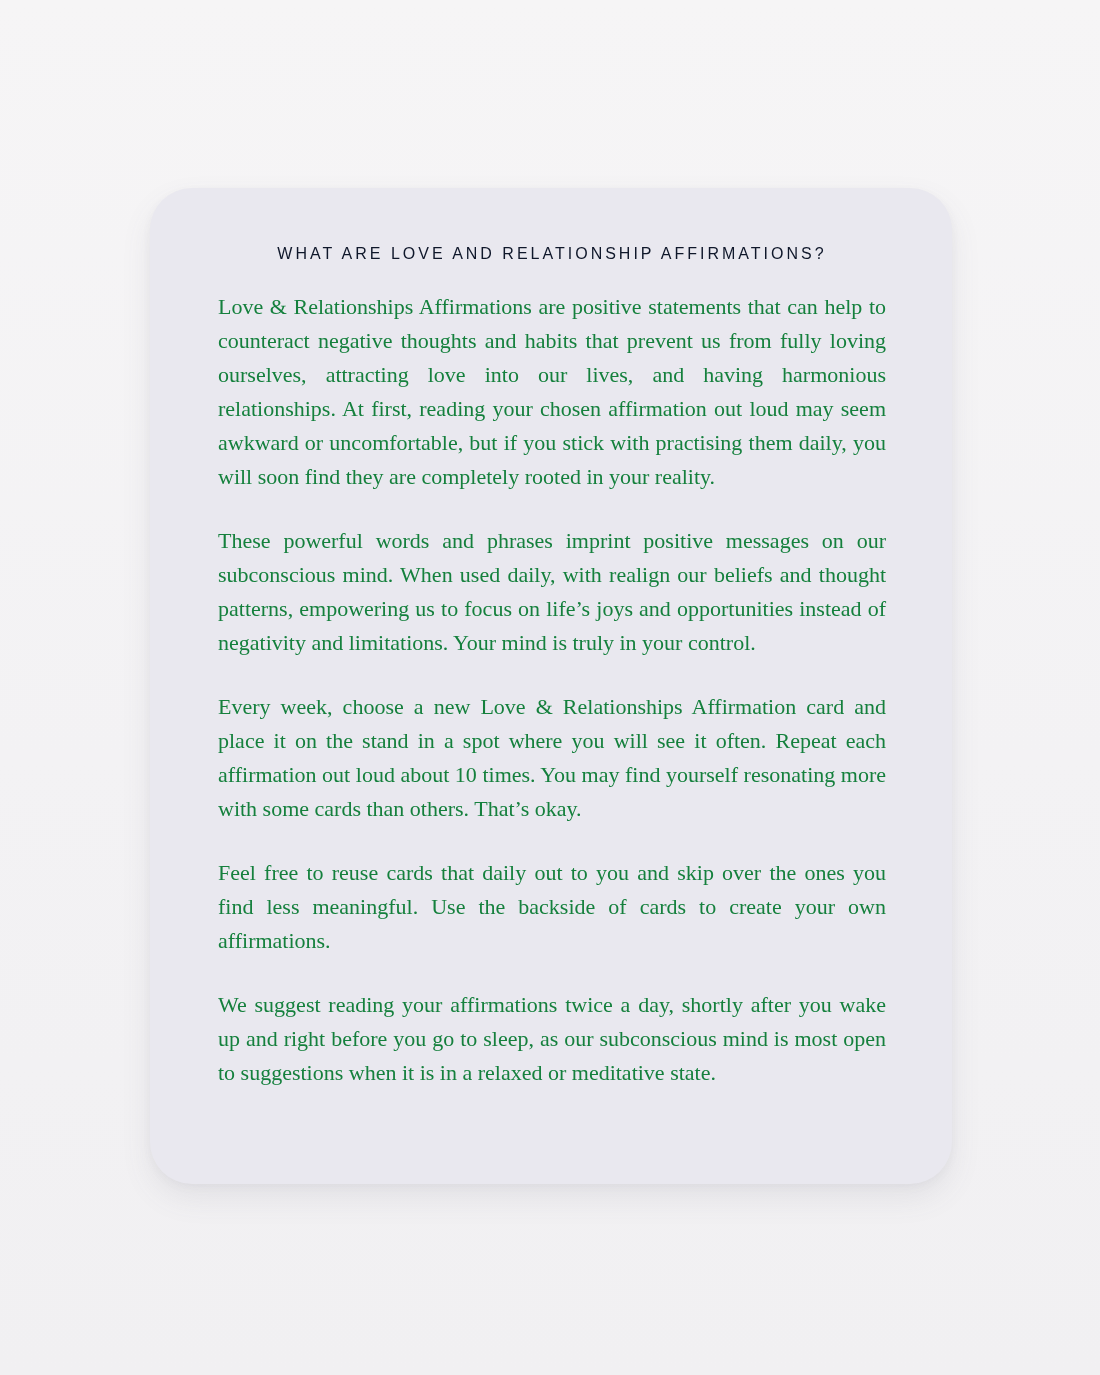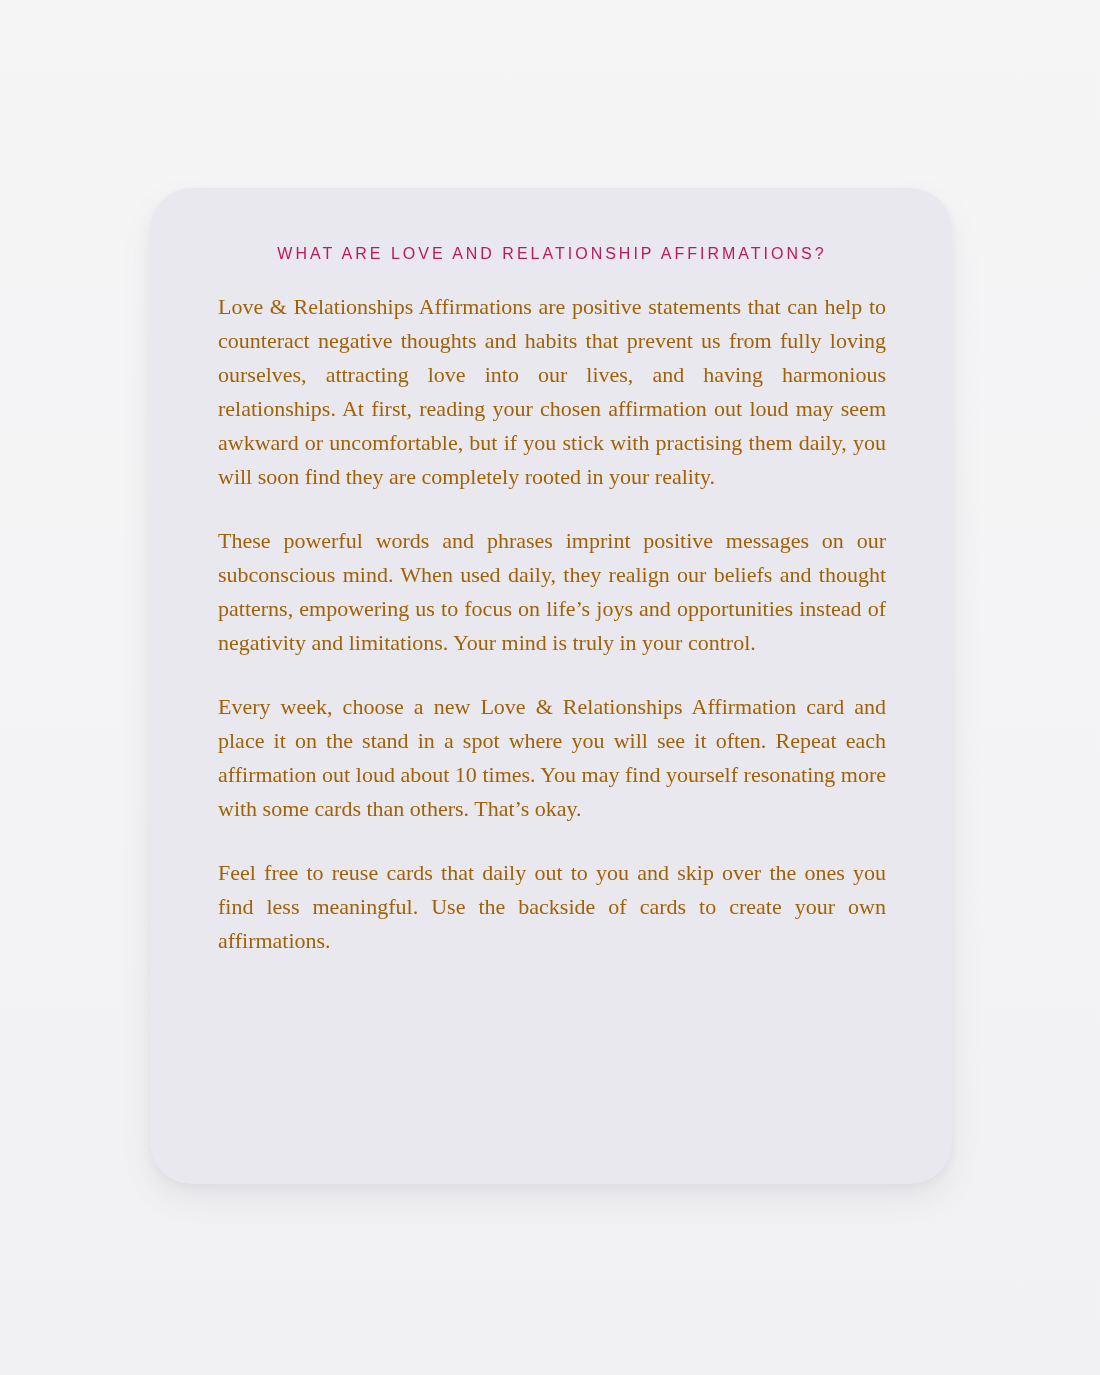--- a/index.html
+++ b/index.html
@@ -27,49 +27,50 @@
     box-sizing: border-box;
     padding: 56px 66px 0 68px;
   }
   .section-heading {
     font-family: "Liberation Sans", sans-serif;
     font-size: 16px;
     line-height: 20px;
     font-weight: 400;
     letter-spacing: 3px;
     text-align: center;
-    color: #be185d;
+    color: #0f172a;
     margin: 28px 0 26px 0;
   }
   .section-heading.first {
     margin-top: 0;
   }
   .body-paragraph {
     font-family: "Liberation Serif", serif;
     font-size: 22px;
     line-height: 34px;
-    color: #a16207;
+    color: #15803d;
     text-align: justify;
     margin: 0 0 30px 0;
   }
   .body-paragraph:last-child {
     margin-bottom: 0;
   }
 </style>
 </head>
 <body>
 
 <div class="card">
 
   <div class="section-heading first">WHAT ARE LOVE AND RELATIONSHIP AFFIRMATIONS?</div>
 
   <p class="body-paragraph">Love &amp; Relationships Affirmations are positive statements that can help to counteract negative thoughts and habits that prevent us from fully loving ourselves, attracting love into our lives, and having harmonious relationships. At first, reading your chosen affirmation out loud may seem awkward or uncomfortable, but if you stick with practising them daily, you will soon find they are completely rooted in your reality.</p>
 
 
-  <p class="body-paragraph">These powerful words and phrases imprint positive messages on our subconscious mind. When used daily, they realign our beliefs and thought patterns, empowering us to focus on life’s joys and opportunities instead of negativity and limitations. Your mind is truly in your control.</p>
+  <p class="body-paragraph">These powerful words and phrases imprint positive messages on our subconscious mind. When used daily, with realign our beliefs and thought patterns, empowering us to focus on life’s joys and opportunities instead of negativity and limitations. Your mind is truly in your control.</p>
 
 
   <p class="body-paragraph">Every week, choose a new Love &amp; Relationships Affirmation card and place it on the stand in a spot where you will see it often. Repeat each affirmation out loud about 10 times. You may find yourself resonating more with some cards than others. That’s okay.</p>
 
   <p class="body-paragraph">Feel free to reuse cards that daily out to you and skip over the ones you find less meaningful.  Use the backside of cards to create your own affirmations.</p>
 
+  <p class="body-paragraph">We suggest reading your affirmations twice a day, shortly after you wake up and right before you go to sleep, as our subconscious mind is most open to suggestions when it is in a relaxed or meditative state.</p>
 
 </div>
 
 </body></html>

